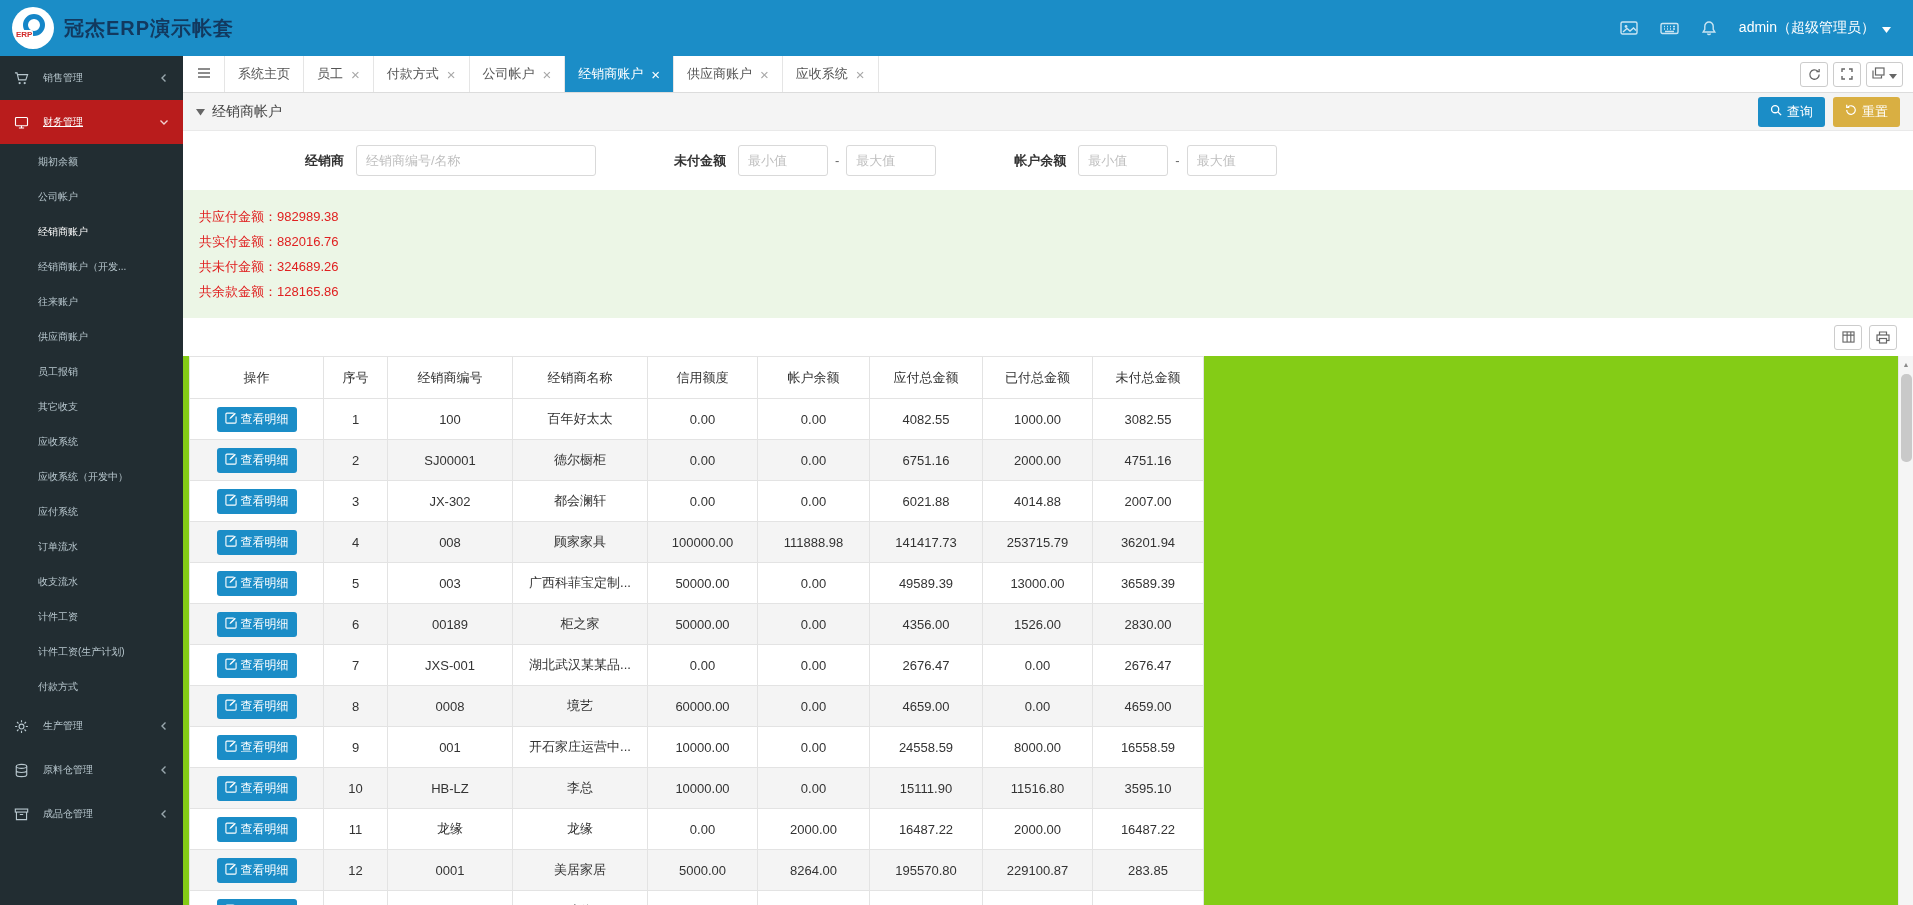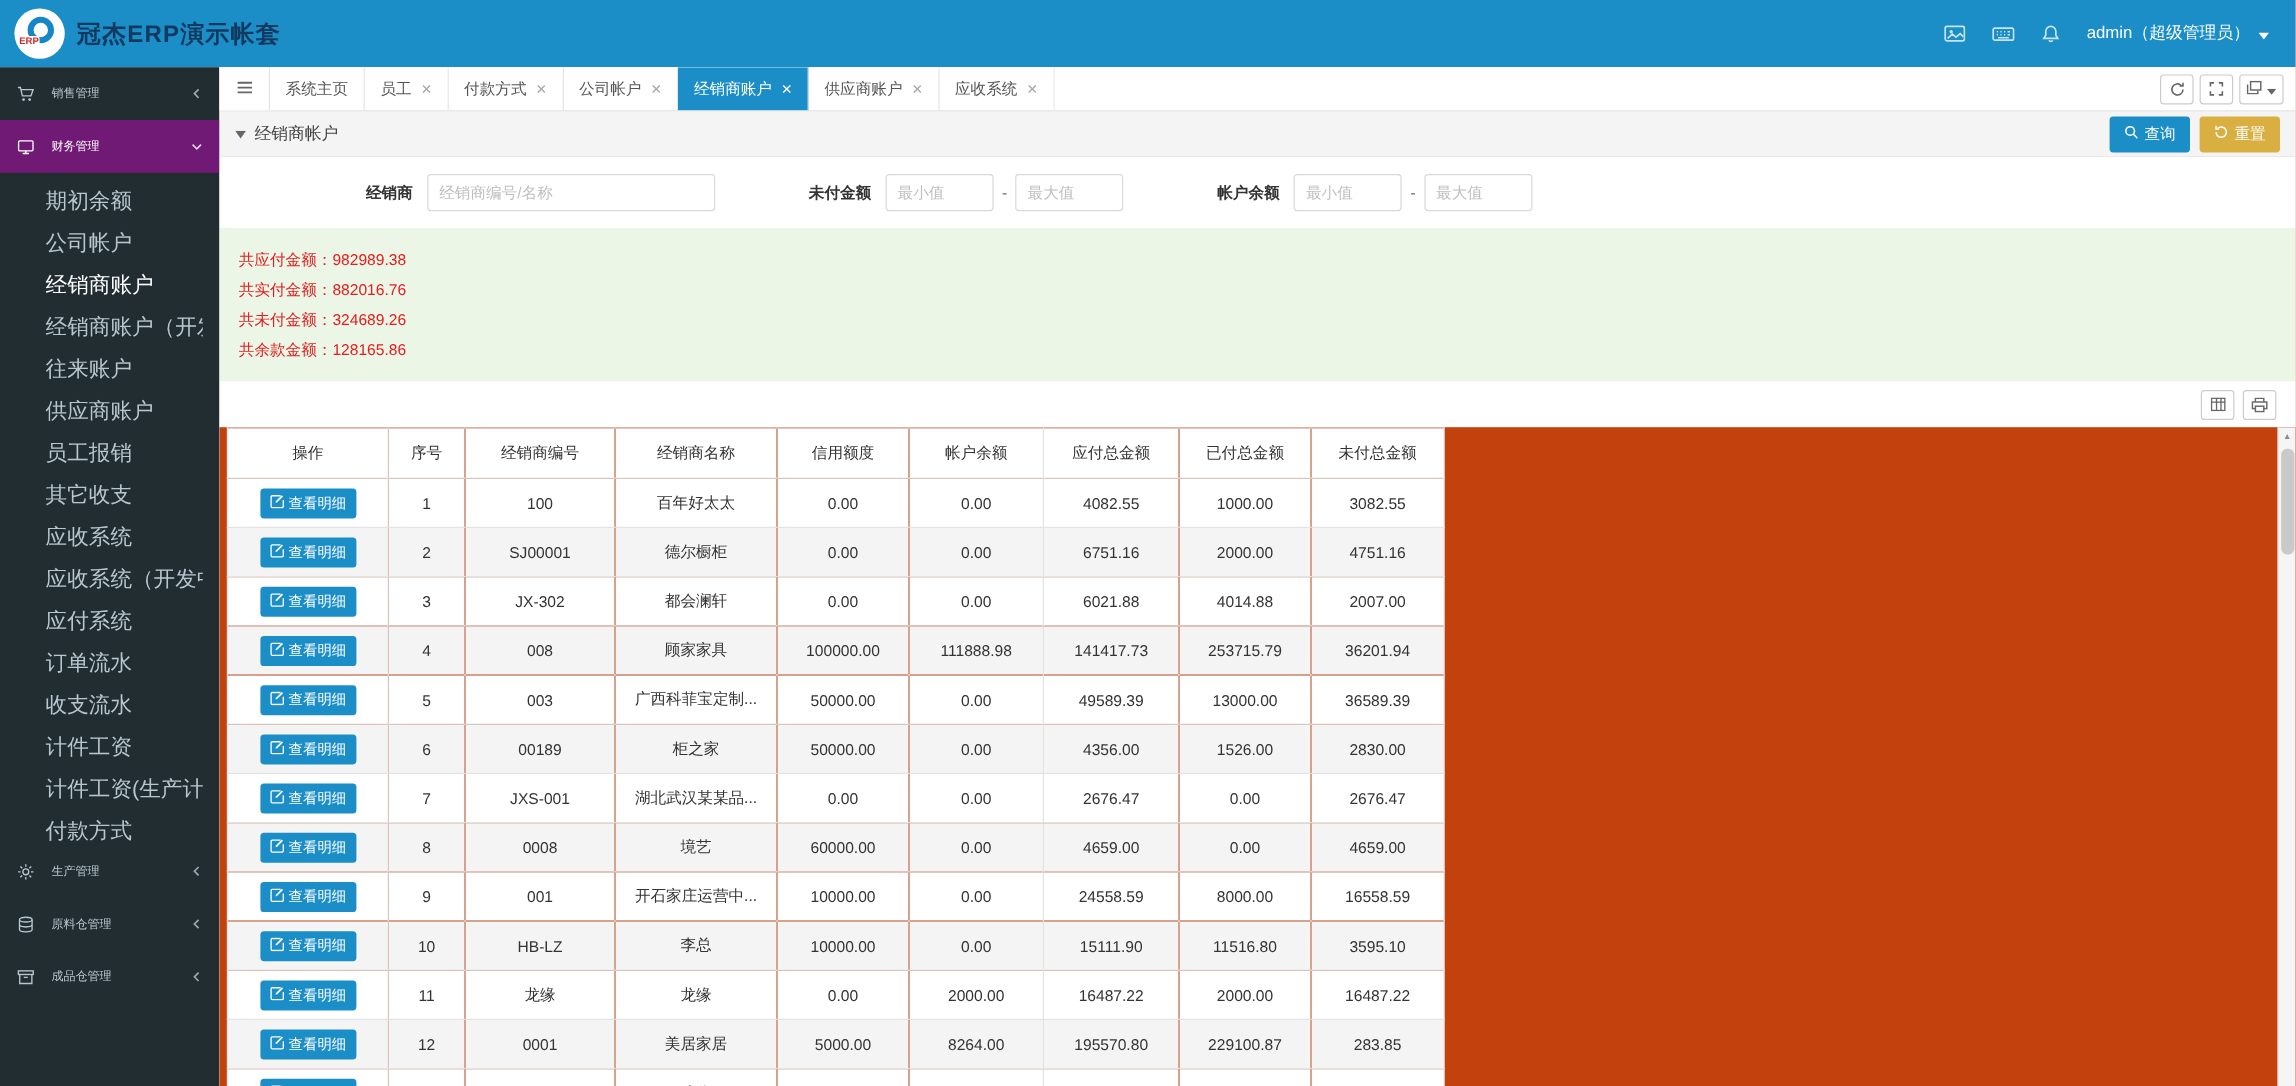--- a/index.html
+++ b/index.html
@@ -18,22 +18,22 @@
   .tb-icon { display:inline-flex; cursor:pointer; opacity:.85; }
   .user-menu { display:flex; align-items:center; gap:7px; color:#fff; font-size:14px; cursor:pointer; }
 
   
   .main { flex:1; display:flex; min-height:0; }
 
   
   .sidebar { flex:0 0 183px; width:183px; background:#222d32; overflow:hidden; }
   .side-item { display:flex; align-items:center; cursor:pointer; color:#b8c7ce; }
   .side-item.group { height:44px; padding:0 14px 0 14px; font-size:10px; }
-  .side-item.group.active { background:#701a75; color:#fff; }
-  .side-item.sub { height:35px; padding:0 14px 0 38px; font-size:18px;align-items:flex-end; }
+  .side-item.group.active { background:#b91c1c; color:#fff;text-decoration:underline; }
+  .side-item.sub { height:35px; padding:0 14px 0 38px; font-size:10px; }
   .side-item.sub.active { color:#fff; }
   .side-icon { width:22px; display:inline-flex; align-items:center; margin-right:7px; }
   .side-label { flex:1; white-space:nowrap; overflow:hidden; }
   .side-arrow { display:inline-flex; opacity:.8; }
 
   
   .content { flex:1; min-width:0; display:flex; flex-direction:column; background:#fff; }
 
   
   .tabbar { flex:0 0 37px; background:#fff; border-bottom:1px solid #dcdcdc; display:flex; align-items:stretch; }
@@ -66,21 +66,21 @@
   .dash { margin:0 7px; color:#666; }
 
   
   .summary-panel { flex:0 0 128px; background:#ecf6e6; padding:14px 0 0 16px; }
   .summary-line { color:#e02020; font-size:13px; line-height:25px; }
 
   
   .grid-toolbar { flex:0 0 38px; background:#fff; display:flex; align-items:center; justify-content:flex-end; gap:7px; padding-right:16px; }
 
   
-  .table-area { flex:1; min-height:0; position:relative; padding:0 16px 0 6px; overflow:hidden; background:#c2410c; }
+  .table-area { flex:1; min-height:0; position:relative; padding:0 16px 0 6px; overflow:hidden; background:#84cc16; }
   table.grid { border-collapse:collapse; table-layout:fixed; width:1014px; }
   .grid th, .grid td { border:1px solid #e3e3e3; text-align:center; font-size:13px; color:#333; height:41px; overflow:hidden; white-space:nowrap; background:#fff; }
   .grid thead th { height:42px; font-weight:normal; }
   .grid th:nth-child(1){width:134px} .grid th:nth-child(2){width:64px}
   .grid th:nth-child(3){width:125px} .grid th:nth-child(4){width:135px}
   .grid th:nth-child(5){width:110px} .grid th:nth-child(6){width:112px}
   .grid th:nth-child(7){width:113px} .grid th:nth-child(8){width:110px}
   .grid th:nth-child(9){width:111px}
   .grid tbody tr:nth-child(even) td { background:#f4f4f4; }
   .btn-view { background:#1b8dc7; color:#fff; border:none; border-radius:3px; padding:4px 8px; font-size:12px; display:inline-flex; align-items:center; gap:4px; cursor:pointer; }

